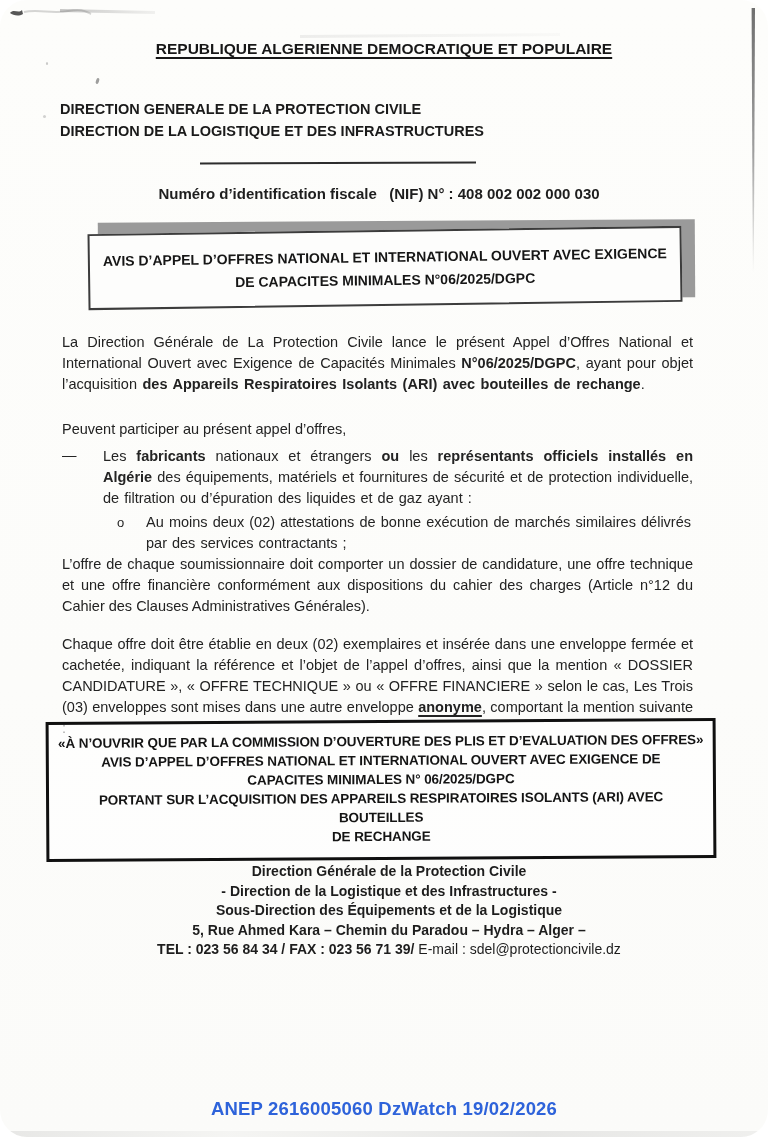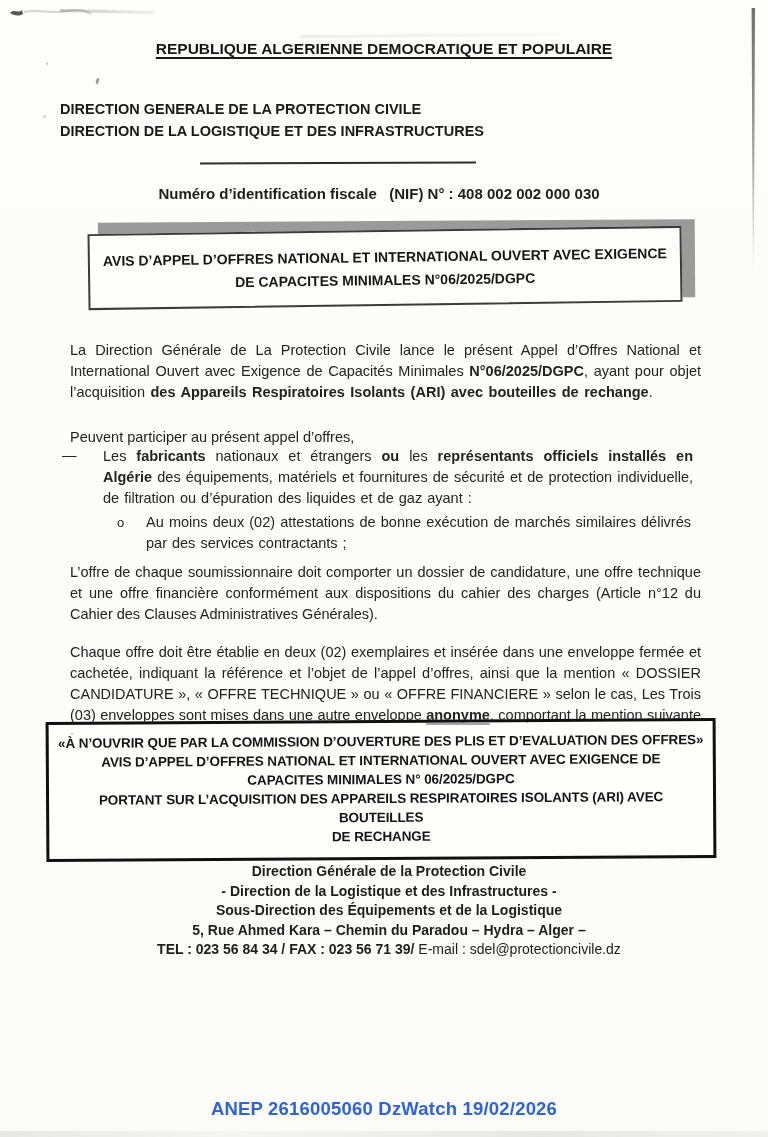--- a/index.html
+++ b/index.html
@@ -1,37 +1,37 @@
 <!DOCTYPE html>
 <html><head>
 <meta charset="utf-8">
 <style>
   html,body { margin:0; padding:0; background:#ffffff; }
   .page {
     position:relative; width:768px; height:1137px; overflow:hidden;
     background:linear-gradient(180deg,#fdfdfb 0%,#fcfcfa 60%,#fbfbf9 100%);
-    color:#1e1e1e; font-family:"Liberation Sans","DejaVu Sans",sans-serif;
+    color:#1e1e1e; font-family:"Liberation Sans","DejaVu Sans",sans-serif;border-radius:27px;
   }
   .abs { position:absolute; }
   .center { left:0; right:0; text-align:center; }
   .ul { text-decoration:underline; text-underline-offset:3px; text-decoration-thickness:1.5px; }
 
   .hdr1 { top:40px; font-size:15.5px; font-weight:bold; color:#171717; }
   .hdr2 { top:63px; font-size:14px; font-weight:bold; color:#1b1b1b; letter-spacing:0.1px; }
   .dept { top:98px; left:60px; font-size:14.5px; font-weight:bold; line-height:22px; color:#1a1a1a; }
   .rule { top:162px; left:200px; width:276px; height:2px; background:#2d2d2d; transform:rotate(-0.2deg); }
   .nif  { top:185px; right:10px; font-size:15px; font-weight:bold; white-space:pre; }
 
   .box1wrap { top:221px; left:88px; width:594px; height:90px; }
   .box1shadow { position:absolute; top:0; left:10px; right:-13px; height:78px; background:#9a9a9a; transform:rotate(-0.35deg); }
   .box1 { position:absolute; top:9px; left:0; right:0; height:72px; background:#fdfdfc; border:2px solid #3c3c3c;
           transform:rotate(-0.8deg); display:flex; flex-direction:column; justify-content:center; gap:3px;
           text-align:center; font-weight:bold; font-size:14px; line-height:20px; color:#161616; }
 
-  .para { left:62px; width:631px; margin:8px; font-size:14.5px; line-height:21px; text-align:justify; color:#222; }
+  .para { left:62px; width:631px; margin:0; font-size:14.5px; line-height:21px; text-align:justify; color:#222; }
   .intro { top:332px; word-spacing:1.5px; }
   .participate { top:419px; text-align:left; }
   .bulletblock { top:446px; left:62px; width:631px; font-size:14.5px; line-height:21px; color:#242424; }
   .bulletblock .marker { position:absolute; left:0; top:-1px; }
   .bulletblock .btext { display:block; padding-left:41px; text-align:justify; word-spacing:1px; }
   .subbullet { top:512px; left:115px; width:576px; font-size:14.5px; line-height:21px; color:#242424; }
   .subbullet .marker { position:absolute; left:2px; top:0px; font-size:13px; }
   .subbullet .btext { display:block; padding-left:31px; text-align:justify; word-spacing:1px; }
   .offer { top:554px; }
   .envelope { top:634px; }

